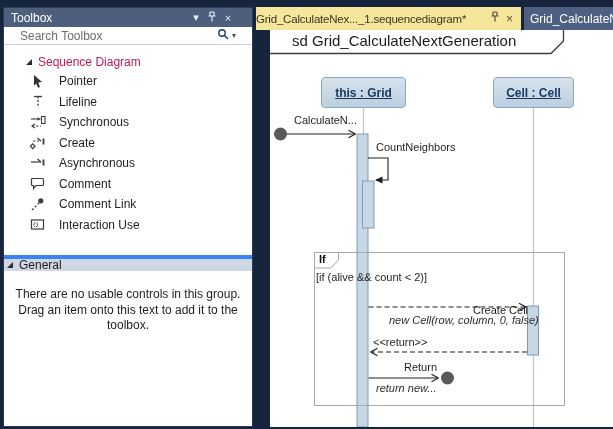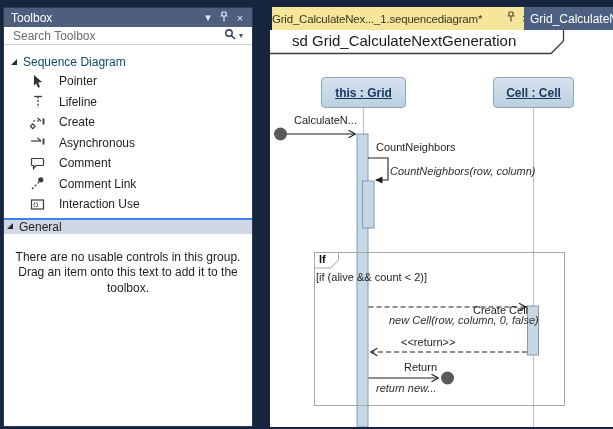--- a/index.html
+++ b/index.html
@@ -10,45 +10,45 @@
   }
   *{margin:0;padding:0;box-sizing:border-box;}
   html,body{width:613px;height:429px;}
   body{font-family:"Liberation Sans",sans-serif;background:var(--window-bg);position:relative;
        width:613px;height:429px;overflow:hidden;}
 
   
   .toolbox{position:absolute;left:3px;top:7px;width:250px;height:420px;background:#fff;
            border:1px solid #2A3A55;}
   .tb-titlebar{position:absolute;left:0;top:0;width:100%;height:19px;background:var(--titlebar-bg);
-               color:#fff;font-size:12px;display:flex;align-items:center;padding:0 4px 0 7px;}
+               color:#fff;font-size:12px;display:flex;align-items:center;padding:0 16px 0 7px;}
   .tb-titlebar .grow{flex:1;}
   .tb-ico{color:#E8ECF2;font-size:11px;width:16px;text-align:center;cursor:default;}
   .tb-search{position:absolute;left:0;top:19px;width:100%;height:18px;background:#fff;
-             border-bottom:1px solid #C9CEDB;display:flex;align-items:center;padding:0 9px;}
+             border-bottom:1px solid #C9CEDB;display:flex;align-items:center;padding:0 16px;}
   .tb-search input{flex:1;border:0;outline:none;font-size:12px;color:#444;
                    font-family:"Liberation Sans",sans-serif;background:transparent;}
   .tb-search input::placeholder{color:#6D6D6D;opacity:1;}
   .tb-content{position:absolute;left:0;top:37px;right:0;bottom:0;background:#fff;overflow:hidden;}
-  .tb-section-hdr{display:flex;align-items:center;height:18px;margin-top:8px;padding-left:7px;
-                  font-size:12px;color:#0c4a6e;}
+  .tb-section-hdr{display:flex;align-items:center;height:18px;margin-top:8px;padding-left:22px;
+                  font-size:12px;color:#be185d;}
   .tri{width:0;height:0;border-bottom:6px solid #2B2B2B;border-left:6px solid transparent;
        margin-right:6px;margin-top:-1px;}
   .tb-item{display:flex;align-items:center;height:20.5px;padding-left:25px;font-size:12px;color:#1E1E1E;}
   .tb-item .icon{width:17px;height:16px;flex:0 0 17px;display:flex;align-items:center;justify-content:center;}
   .tb-item .lbl{margin-left:13px;}
-  .tb-general{height:16px;margin-top:3px;background:#D0D7E4;border-top:2px solid #3b82f6;
+  .tb-general{height:16px;margin-top:20px;background:#D0D7E4;border-top:4px solid #3b82f6;
               display:flex;align-items:center;padding-left:3px;font-size:12px;color:#1E1E1E;}
   .tb-empty{margin:16px auto 0;width:228px;text-align:center;font-size:12px;line-height:15.5px;color:#1E1E1E;}
 
   
   .editor{position:absolute;left:256px;top:0;width:357px;height:427px;}
   .tab{position:absolute;top:7px;height:23px;display:flex;align-items:center;overflow:hidden;
        white-space:nowrap;cursor:default;}
-  .tab.active{left:16px;width:265px;background:var(--active-tab-bg);color:#3B3520;
+  .tab.active{left:0;width:265px;background:var(--active-tab-bg);color:#3B3520;
               font-size:11.5px;padding:0 4px 0 0;letter-spacing:-0.2px;}
   .tab.inactive{left:268px;width:89px;background:var(--inactive-tab-bg);color:#fff;
                 font-size:12px;padding:0 4px 0 6px;}
   .tab .grow{flex:1;}
   .tab-ico{color:#5A5138;font-size:12px;width:15px;text-align:center;flex:0 0 15px;}
 
   .canvas{position:absolute;left:14px;top:30px;width:357px;height:397px;background:#fff;}
   .canvas svg{position:absolute;left:0;top:0;}
   .dlabel{position:absolute;font-size:11px;color:#1F1F1F;white-space:nowrap;}
   .dlabel.it{font-style:italic;color:#2E2E2E;}
@@ -111,20 +111,34 @@
           <path d="M3,2.5 h8"></path>
               <path d="M7,2.5 v11" stroke-dasharray="2,1.6"></path>
             </g>
           </svg>
       </span>
       <span class="lbl">Lifeline</span>
     </div>
     <div class="tb-item">
       <span class="icon">
         <svg width="16" height="15" viewBox="0 0 16 15">
+            <g stroke="#3A3A3A" stroke-width="1.1" fill="none">
+          <rect x="11.5" y="1.5" width="3.5" height="7"></rect>
+              <path d="M1,4 h8"></path>
+          <path d="M2,11 h9" stroke-dasharray="2.4,1.6"></path>
+              <path d="M5,9 l-3,2 l3,2"></path>
+            </g>
+          <polygon points="11,4 7.5,2.2 7.5,5.8" fill="#3A3A3A"></polygon>
+          </svg>
+      </span>
+      <span class="lbl">Synchronous</span>
+    </div>
+    <div class="tb-item">
+      <span class="icon">
+        <svg width="16" height="15" viewBox="0 0 16 15">
             <g stroke="#3A3A3A" stroke-width="1.2" fill="none">
           <path d="M3,6 h8" stroke-dasharray="2.2,1.6"></path>
               <path d="M11,6 l-3.5,-3"></path>
           <path d="M13.5,3.5 v6" stroke-width="1.8"></path>
           <rect x="1" y="9.5" width="3.4" height="3.4" transform="rotate(45 2.7 11.2)"></rect>
             </g>
           </svg>
       </span>
       <span class="lbl">Create</span>
     </div>
@@ -232,24 +246,23 @@
       <circle cx="177.5" cy="348" r="6.5" fill="#595959"></circle>
     </svg>
 
     <div class="frame-title">sd Grid_CalculateNextGeneration</div>
 
     <div class="lifeline-head" style="left:51px;top:47px;width:85px;">this : Grid</div>
     <div class="lifeline-head" style="left:223px;top:47px;width:81px;">Cell : Cell</div>
 
     <div class="dlabel" style="left:24px;top:84px;">CalculateN...</div>
     <div class="dlabel" style="left:106px;top:111px;">CountNeighbors</div>
-    <div class="dlabel it" style="left:120px;top:135px;">CountNeighbors(row, column)</div>
 
     <div class="if-op">If</div>
     <div class="dlabel" style="left:46px;top:241px;">[if (alive &amp;&amp; count &lt; 2)]</div>
 
     <div class="dlabel" style="left:203px;top:255px;margin-top:19px;">Create Cell</div>
     <div class="dlabel it" style="left:119px;top:284px;">new Cell(row, column, 0, false)</div>
-    <div class="dlabel" style="left:103px;top:306px;margin-left:28px;">&lt;&lt;return&gt;&gt;</div>
+    <div class="dlabel" style="left:103px;top:306px;">&lt;&lt;return&gt;&gt;</div>
     <div class="dlabel" style="left:134px;top:331px;">Return</div>
     <div class="dlabel it" style="left:106px;top:352px;">return new...</div>
   </div>
 </div>
 
 </body></html>

